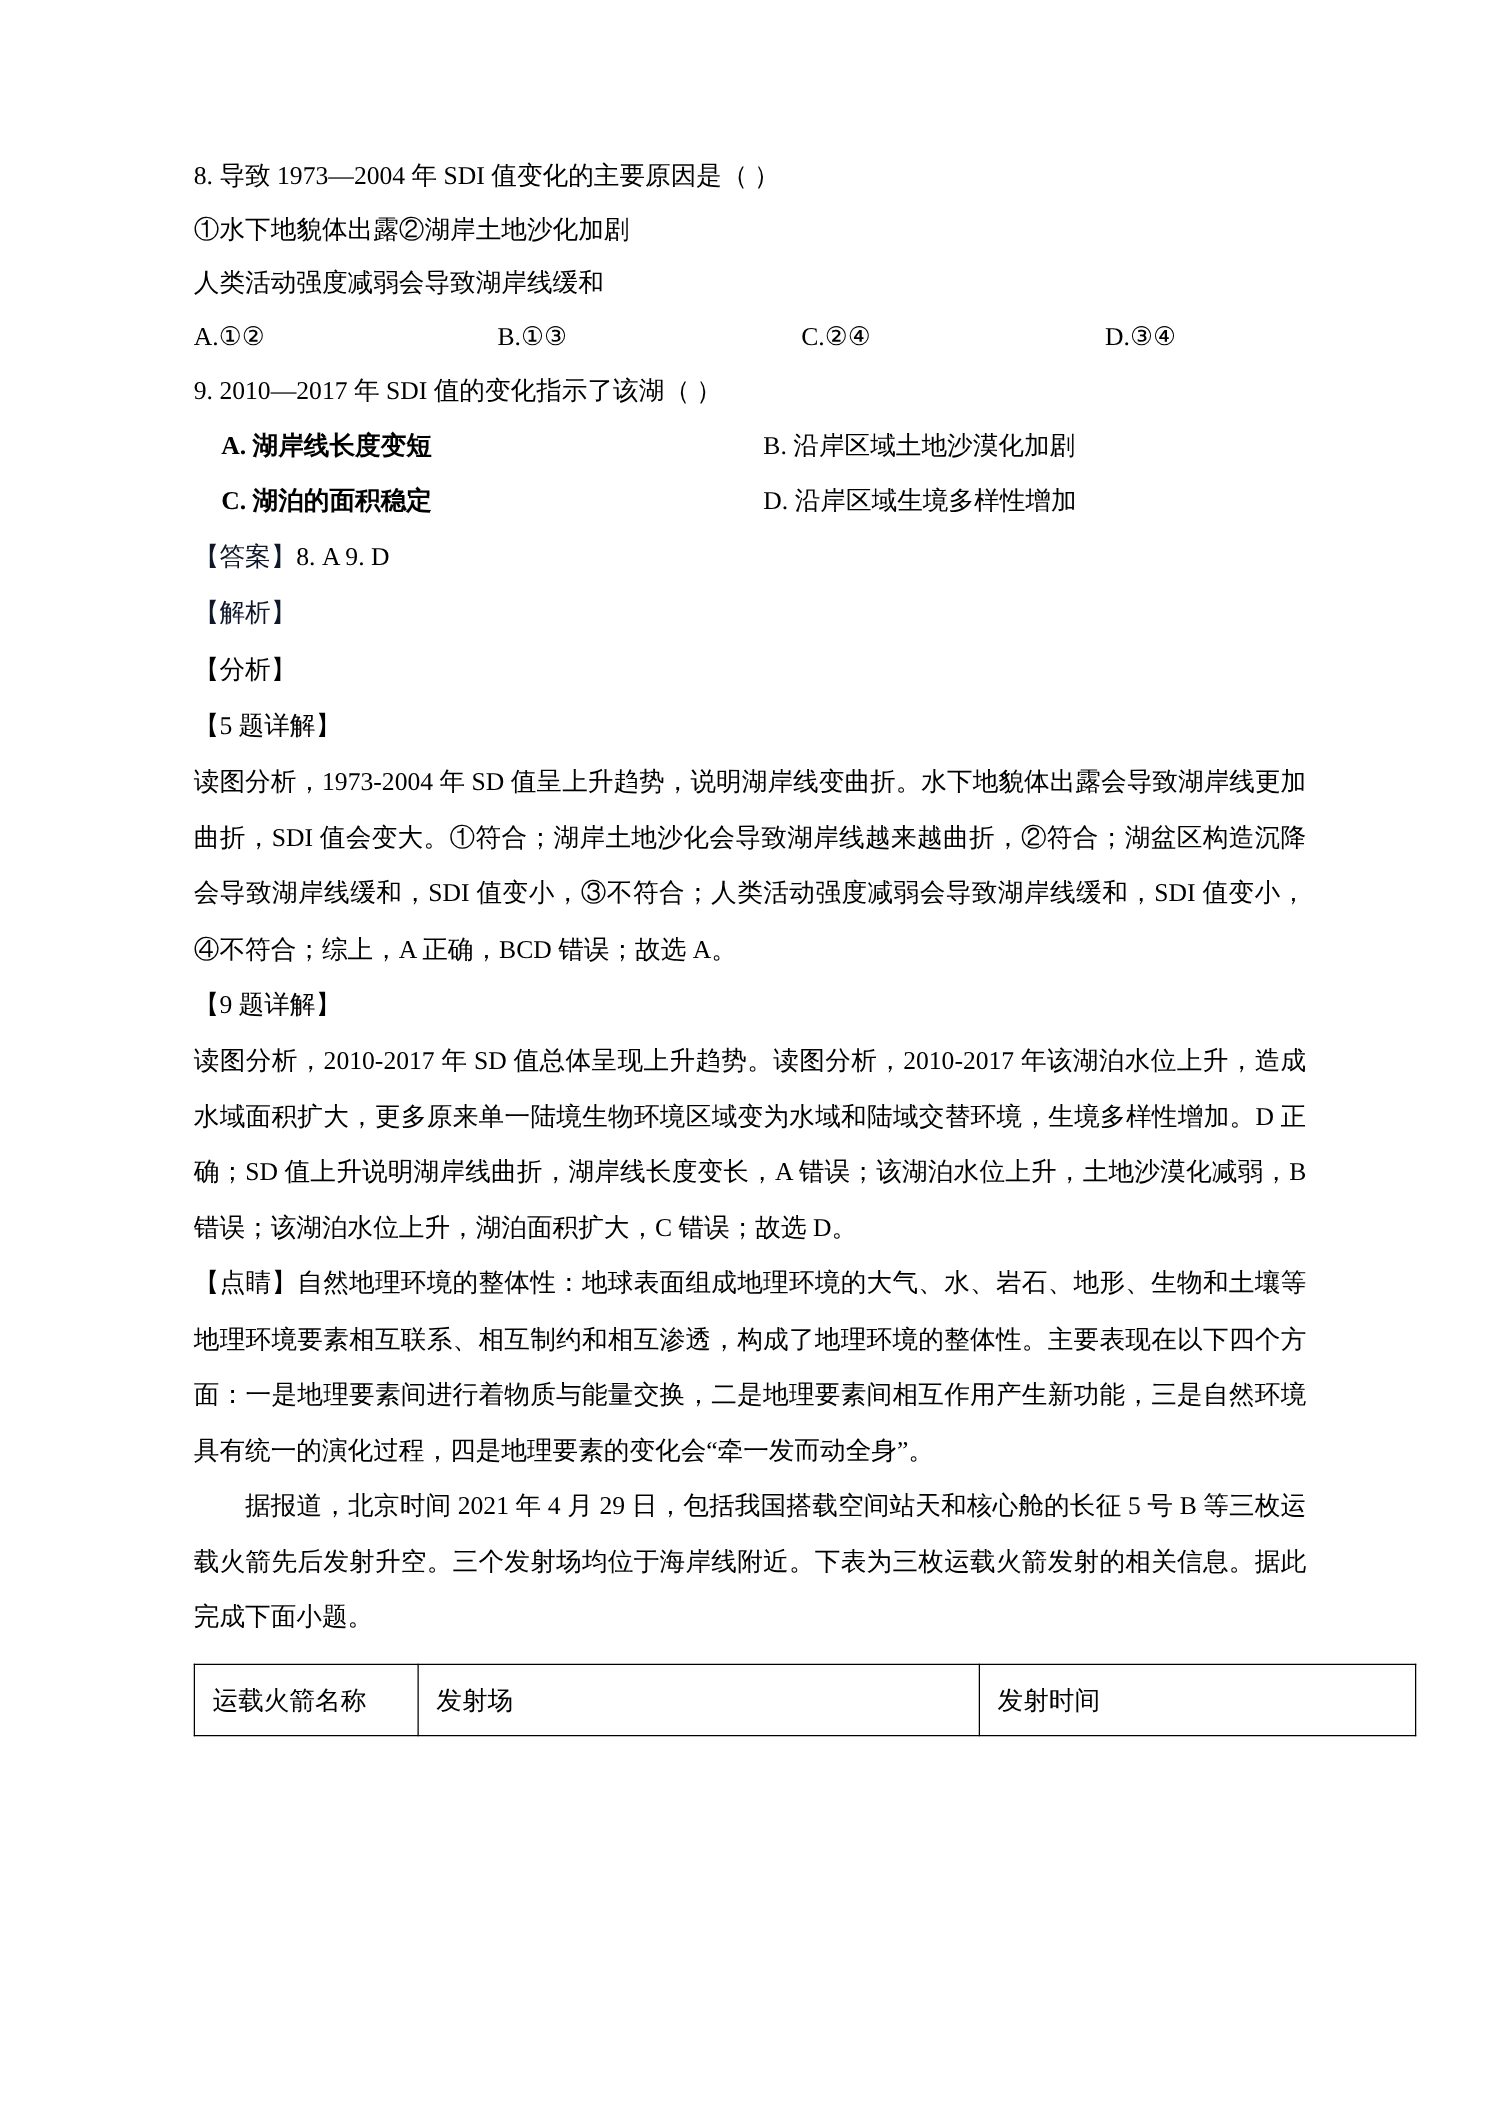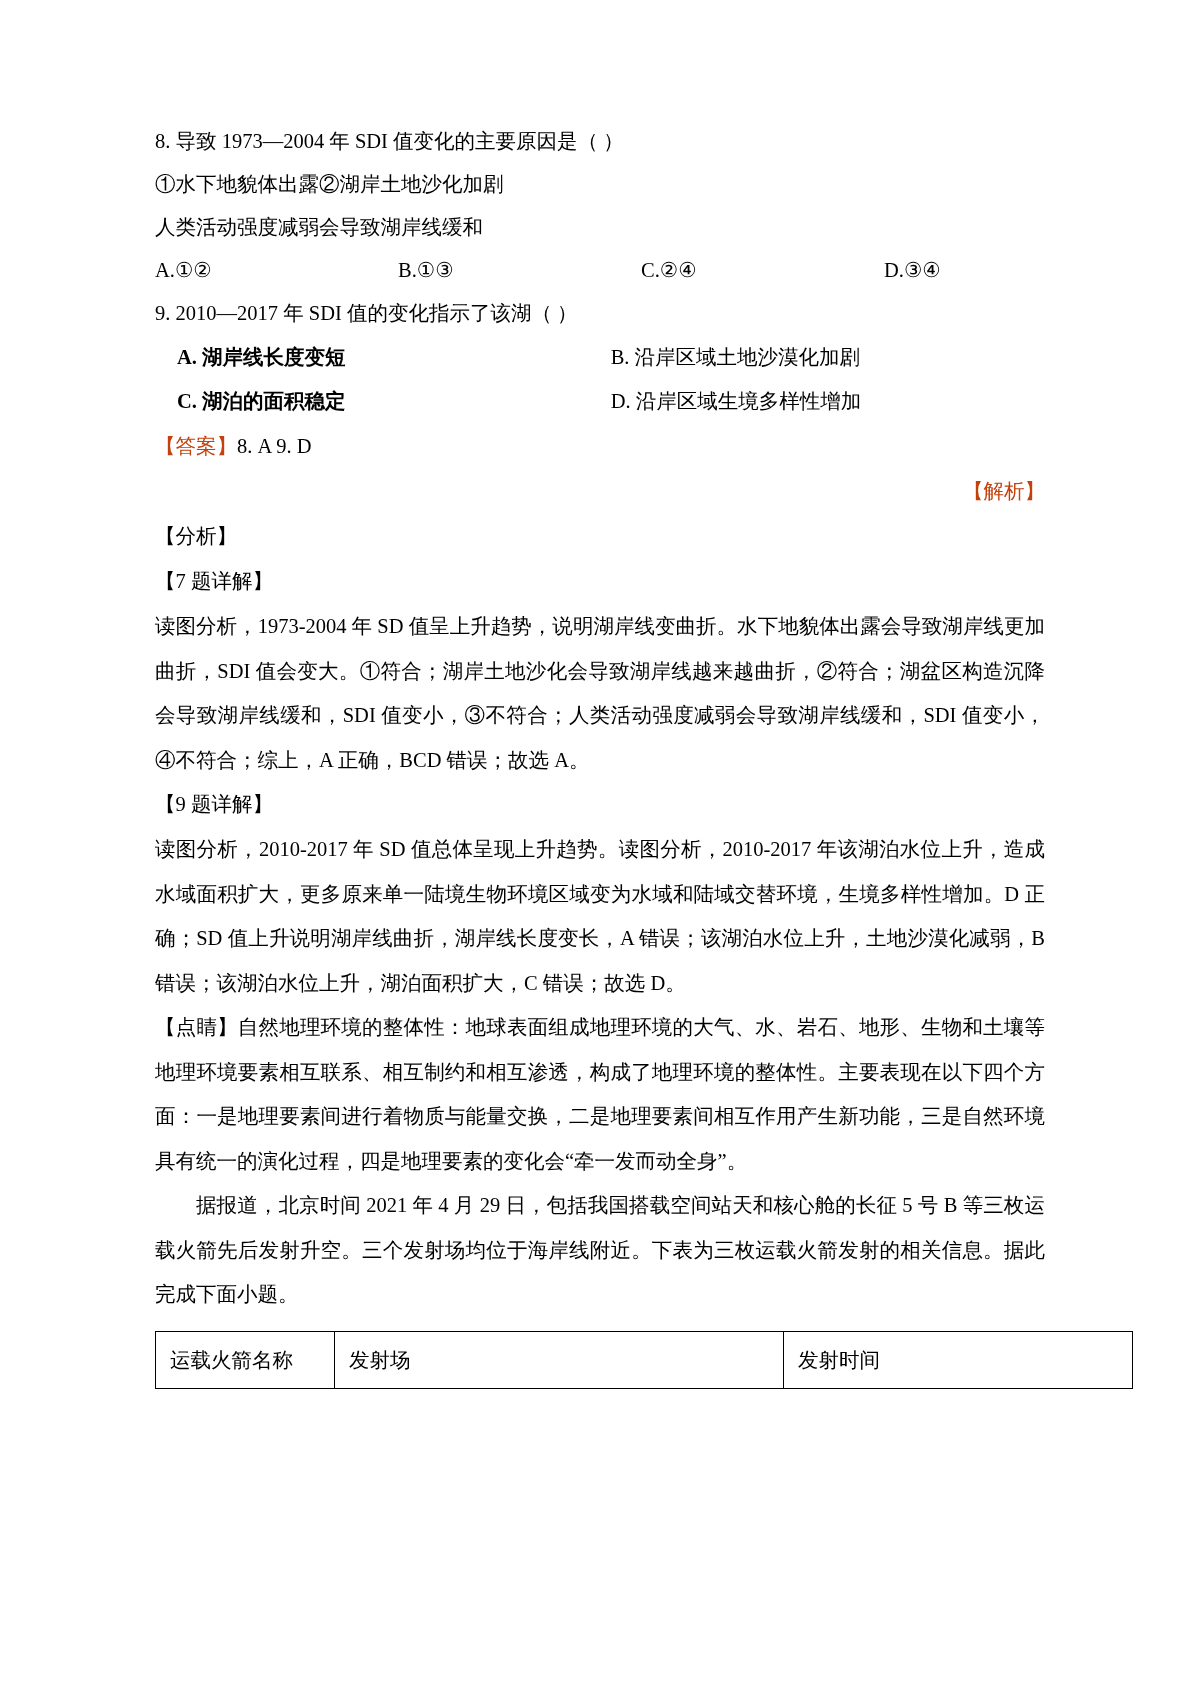--- a/index.html
+++ b/index.html
@@ -46,22 +46,21 @@
   }
   .opts2 > span { display: block; }
   .opt-half-1 { width: 432px; padding-left: 22px; box-sizing: border-box; font-weight: bold; }
   .opt-half-2 { width: 440px; margin-left: 29px; }
 
   .answer-line {
     font-size: 20.5px;
     line-height: 46px;
   }
   .tag-blue {
-    color: #c2410c;
-    text-align: right;
+    color: #0f172a;
   }
   .para {
     font-size: 20.5px;
     line-height: 44.5px;
     text-align: justify;
     text-justify: inter-ideograph;
     margin: 0;
   }
   .para-indent {
     text-indent: 41px;
@@ -117,21 +116,21 @@
   </div>
 
   <div class="answer-line">
     <span class="tag-blue">【答案】</span><span>8. A        9. D</span>
   </div>
 
   <div class="section-label tag-blue">【解析】</div>
 
   <div class="section-label">【分析】</div>
 
-  <div class="section-label">【7 题详解】</div>
+  <div class="section-label">【5 题详解】</div>
   <p class="para">读图分析，1973-2004 年 SD 值呈上升趋势，说明湖岸线变曲折。水下地貌体出露会导致湖岸线更加曲折，SDI 值会变大。①符合；湖岸土地沙化会导致湖岸线越来越曲折，②符合；湖盆区构造沉降会导致湖岸线缓和，SDI 值变小，③不符合；人类活动强度减弱会导致湖岸线缓和，SDI 值变小，④不符合；综上，A 正确，BCD 错误；故选 A。</p>
 
   <div class="section-label">【9 题详解】</div>
   <p class="para">读图分析，2010-2017 年 SD 值总体呈现上升趋势。读图分析，2010-2017 年该湖泊水位上升，造成水域面积扩大，更多原来单一陆境生物环境区域变为水域和陆域交替环境，生境多样性增加。D 正确；SD 值上升说明湖岸线曲折，湖岸线长度变长，A 错误；该湖泊水位上升，土地沙漠化减弱，B 错误；该湖泊水位上升，湖泊面积扩大，C 错误；故选 D。</p>
 
   <p class="para">【点睛】自然地理环境的整体性：地球表面组成地理环境的大气、水、岩石、地形、生物和土壤等地理环境要素相互联系、相互制约和相互渗透，构成了地理环境的整体性。主要表现在以下四个方面：一是地理要素间进行着物质与能量交换，二是地理要素间相互作用产生新功能，三是自然环境具有统一的演化过程，四是地理要素的变化会“牵一发而动全身”。</p>
 
   <p class="para para-indent">据报道，北京时间 2021 年 4 月 29 日，包括我国搭载空间站天和核心舱的长征 5 号 B 等三枚运载火箭先后发射升空。三个发射场均位于海岸线附近。下表为三枚运载火箭发射的相关信息。据此完成下面小题。</p>
 
   <table class="rocket">

